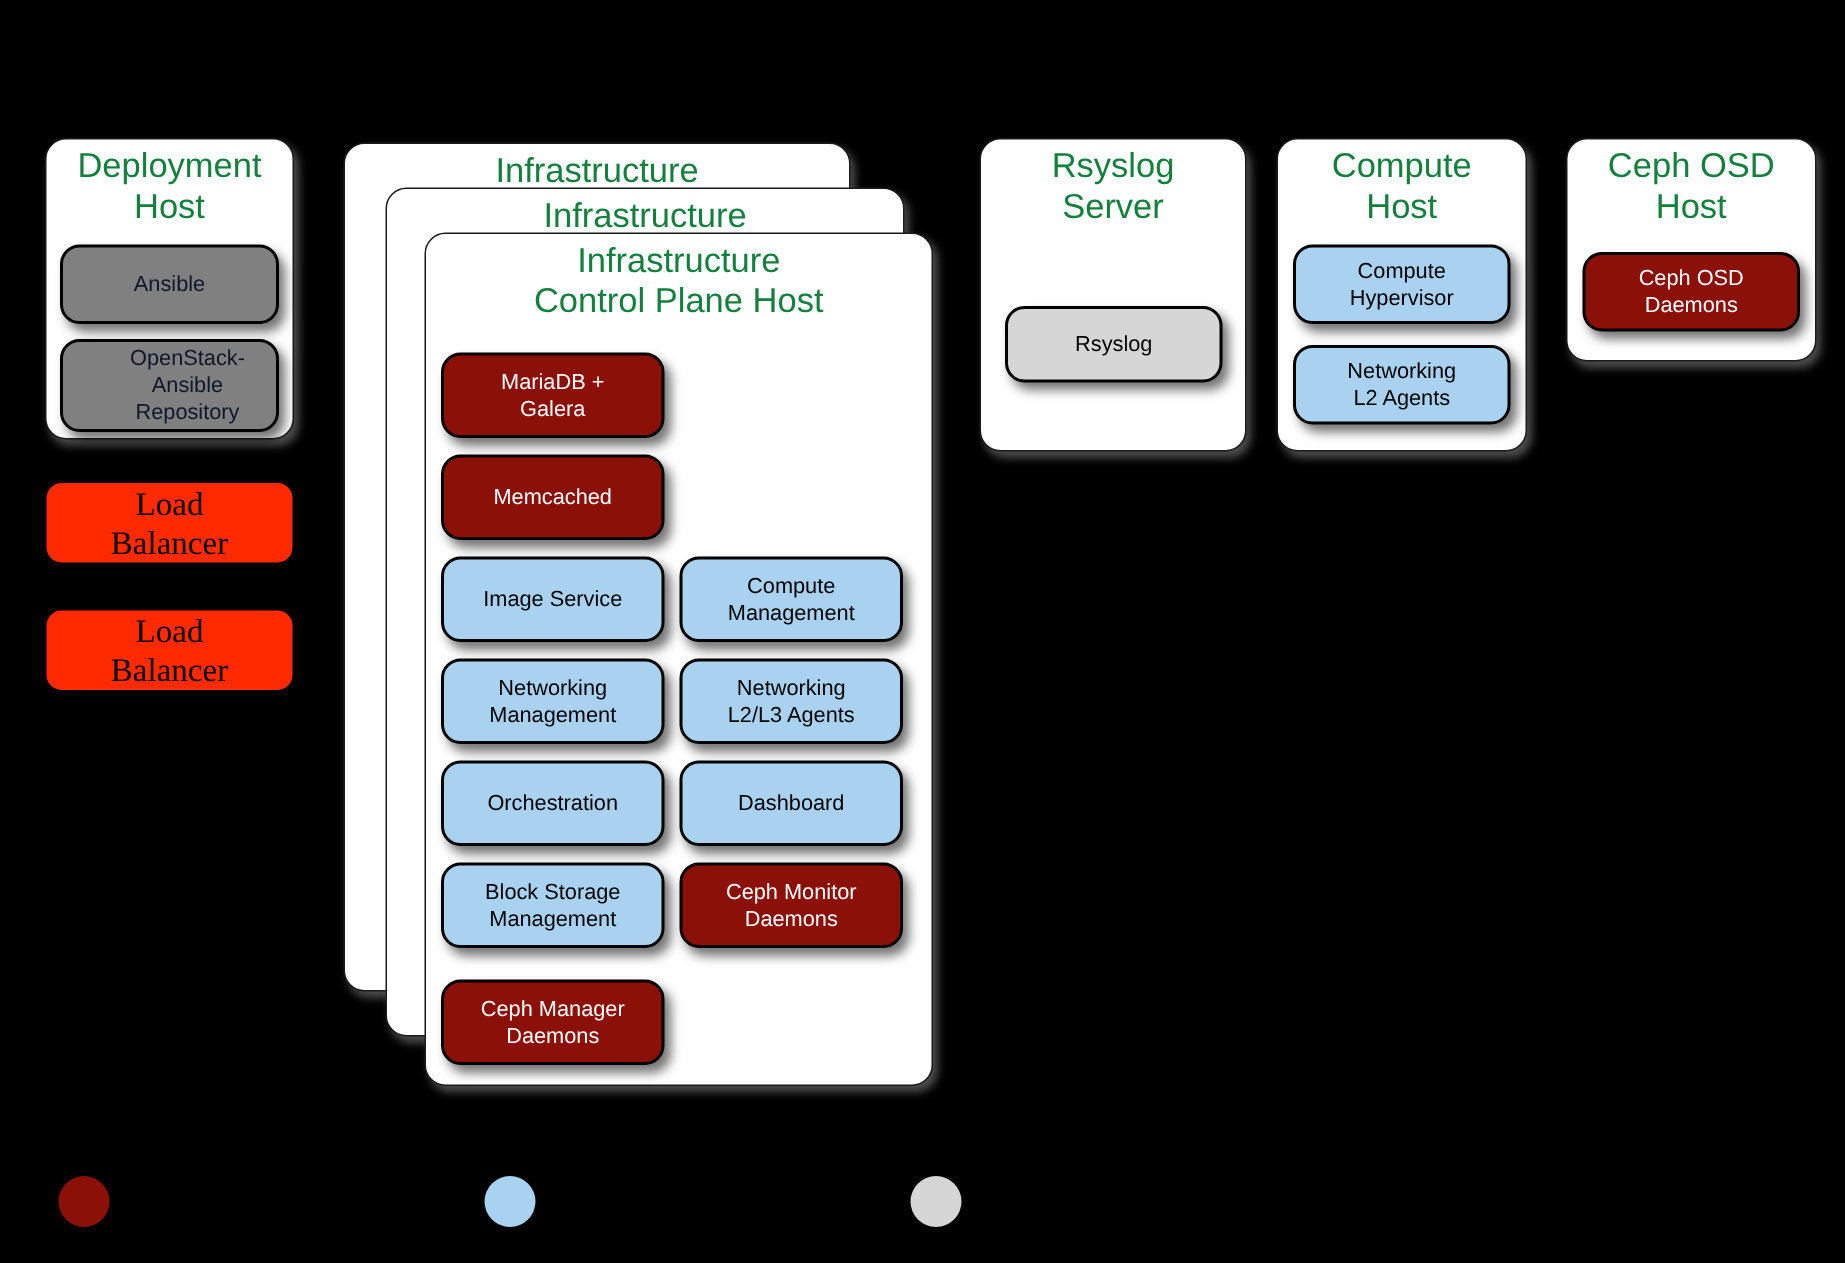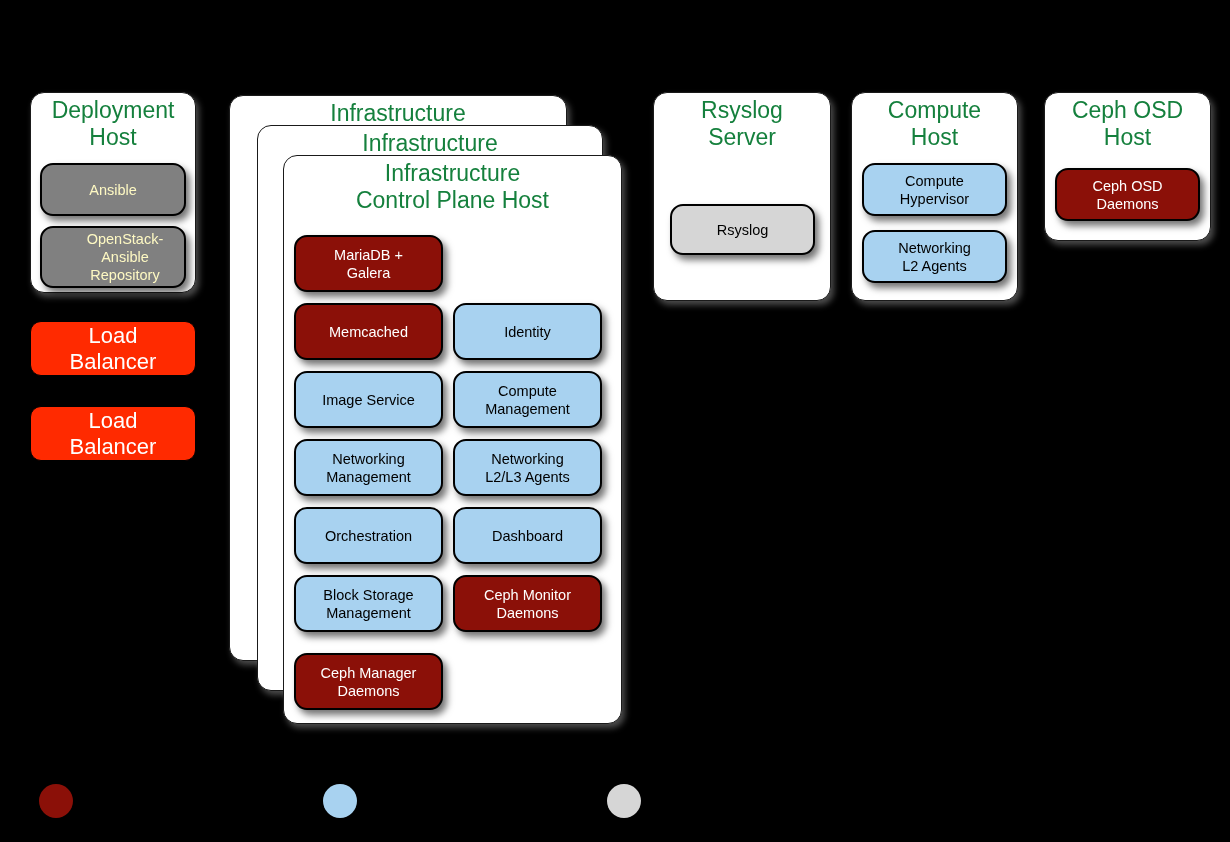--- a/index.html
+++ b/index.html
@@ -60,36 +60,37 @@
     color: #ffffff;
   }
 
   .svc.blue {
     background: #A8D2F0;
     color: #000000;
   }
 
   .svc.gray {
     background: #808080;
-    color: #fef9c3;
+    color: #0f172a;
   }
 
   .svc.lightgray {
     background: #D6D6D6;
     color: #000000;
   }
 
   .svc.orange {
     background: #FF2A00;
-    color: #ffffff;
+    color: #000000;
     font-size: 22px;
     line-height: 26px;
     border: 1px solid #000000;
     border-radius: 11px;
     box-shadow: none;
+    font-family: Liberation Serif, serif;
   }
 
   
   .legend-dot {
     position: absolute;
     width: 34px;
     height: 34px;
     border-radius: 50%;
   }
 
@@ -159,23 +160,20 @@
   </div>
   <div class="svc blue" style="left:294px; top:575px; width:149px; height:57px;">
     <span>Block Storage
 Management</span>
   </div>
   <div class="svc red" style="left:294px; top:653px; width:149px; height:57px;">
     <span>Ceph Manager
 Daemons</span>
   </div>
 
-  <div class="svc blue" style="left:453px; top:303px; width:149px; height:57px;">
-    <span>Identity</span>
-  </div>
   <div class="svc blue" style="left:453px; top:371px; width:149px; height:57px;">
     <span>Compute
 Management</span>
   </div>
   <div class="svc blue" style="left:453px; top:439px; width:149px; height:57px;">
     <span>Networking
 L2/L3 Agents</span>
   </div>
   <div class="svc blue" style="left:453px; top:507px; width:149px; height:57px;">
     <span>Dashboard</span>

